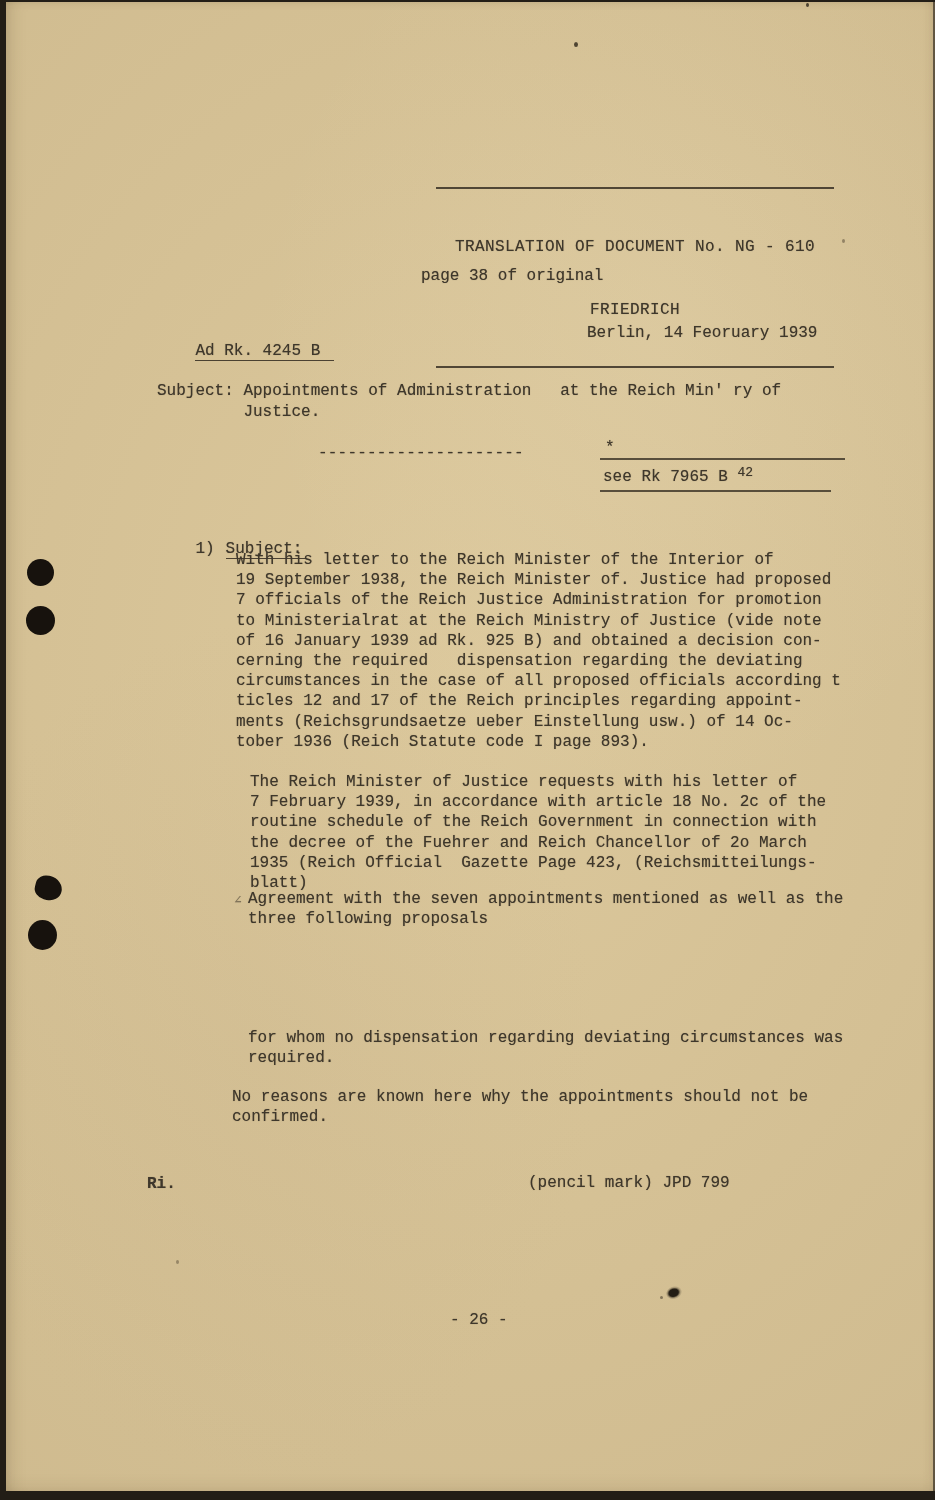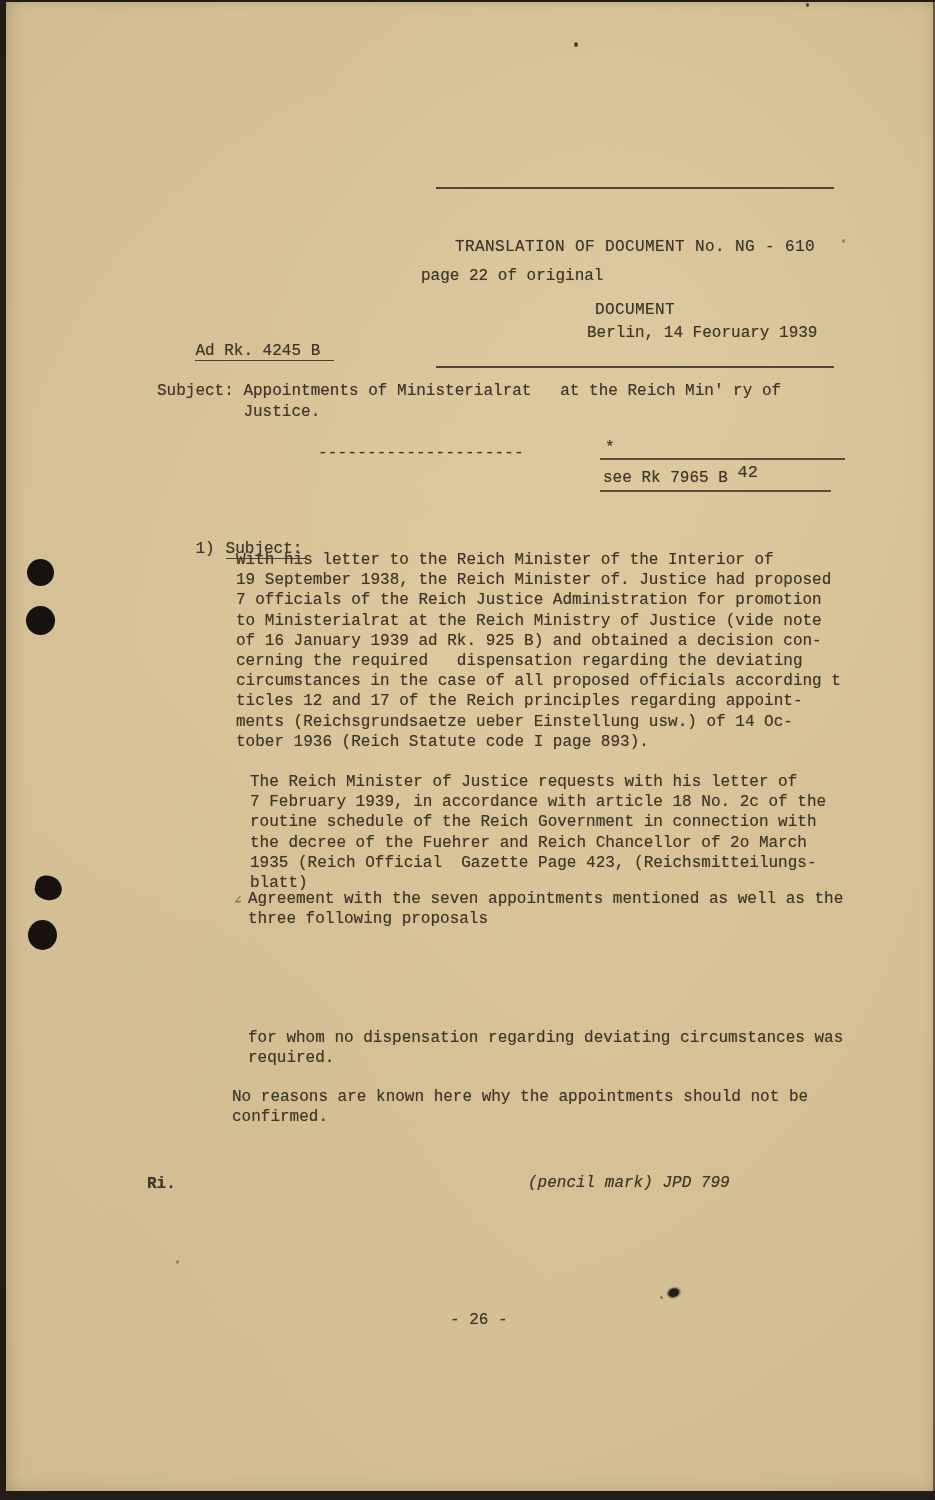--- a/index.html
+++ b/index.html
@@ -56,51 +56,51 @@
   .punch.p3 { border-radius: 46% 60% 52% 48%; transform: rotate(14deg); }
 
   .speck { position: absolute; background: rgba(44,36,25,0.8); border-radius: 50%; }
   .smudge {
     position: absolute;
     background: radial-gradient(50% 50% at 45% 50%, #241e15 55%, rgba(36,30,21,0.25) 78%, rgba(0,0,0,0) 100%);
     border-radius: 58% 42% 50% 55%;
     transform: rotate(-18deg);
   }
   .mark-faint { opacity: 0.55; font-size: 13px; }
-  sup { font-size: 17px; vertical-align: 5px; }
+  sup { font-size: 13px; vertical-align: 5px; }
 </style>
 </head>
 <body>
 
 <div class="scan">
   <div class="paper"></div>
 
   <div class="edge left"></div>
   <div class="edge top"></div>
   <div class="edge bottom"></div>
   <div class="edge right"></div>
 
   <div class="punch" style="left:27px; top:559px; width:27px; height:27px;"></div>
   <div class="punch" style="left:26px; top:606px; width:29px; height:29px;"></div>
   <div class="punch p3" style="left:35px; top:876px; width:27px; height:24px;"></div>
   <div class="punch" style="left:28px; top:920px; width:29px; height:30px;"></div>
 
   <div class="ink hdr" style="left:436px; top:187px; width:398px;">
     <div>TRANSLATION OF DOCUMENT No. NG - 610</div>
-    <div>DOCUMENT</div>
+    <div>FRIEDRICH</div>
   </div>
 
-  <div class="ink" style="left:421px; top:266px;">page 22 of original</div>
+  <div class="ink" style="left:421px; top:266px;">page 38 of original</div>
 
   <div class="ink" style="left:157px; top:321px;">
     <span class="underlined" style="padding-right:14px;">Ad Rk. 4245 B</span>
   </div>
   <div class="ink" style="left:587px; top:323px;">Berlin, 14 Feoruary 1939</div>
 
-  <div class="ink" style="left:157px; top:381px; line-height:21px;">Subject: Appointments of Ministerialrat   at the Reich Min' ry of
+  <div class="ink" style="left:157px; top:381px; line-height:21px;">Subject: Appointments of Administration   at the Reich Min' ry of
          Justice.</div>
 
   <div class="ink" style="left:318px; top:443px; letter-spacing:0.2px;">---------------------</div>
 
   <div class="ink" style="left:605px; top:438px;">*</div>
   <div class="rule" style="left:600px; top:458px; width:245px;"></div>
   <div class="ink" style="left:603px; top:463px;"><span>see Rk 7965 B</span> <sup>42</sup></div>
   <div class="rule" style="left:600px; top:490px; width:231px;"></div>
 
   <div class="ink" style="left:157px; top:519px;">
@@ -125,21 +125,21 @@
 blatt)</div>
   <div class="ink mark-faint" style="left:234px; top:891px;">∠</div>
   <div class="ink" style="left:248px; top:889px;">Agreement with the seven appointments mentioned as well as the
 three following proposals</div>
   <div class="ink" style="left:248px; top:1028px;">for whom no dispensation regarding deviating circumstances was
 required.</div>
   <div class="ink" style="left:232px; top:1087px;">No reasons are known here why the appointments should not be
 confirmed.</div>
 
   <div class="ink" style="left:147px; top:1174px;font-weight:bold;">Ri.</div>
-  <div class="ink" style="left:528px; top:1173px;font-style:italic;">(pencil mark) JPD 799</div>
+  <div class="ink" style="left:528px; top:1173px;">(pencil mark) JPD 799</div>
 
   <div class="ink" style="left:450px; top:1310px;">- 26 -</div>
 
   <div class="speck" style="left:574px; top:42px;  width:4px; height:5px;"></div>
   <div class="speck" style="left:806px; top:3px;   width:3px; height:4px;"></div>
   <div class="speck" style="left:842px; top:239px; width:3px; height:4px; opacity:.5;"></div>
   <div class="speck" style="left:176px; top:1260px; width:3px; height:4px; opacity:.45;"></div>
   <div class="smudge" style="left:666px; top:1286px; width:17px; height:13px;"></div>
   <div class="speck" style="left:660px; top:1296px; width:3px; height:3px; opacity:.6;"></div>
 </div>

